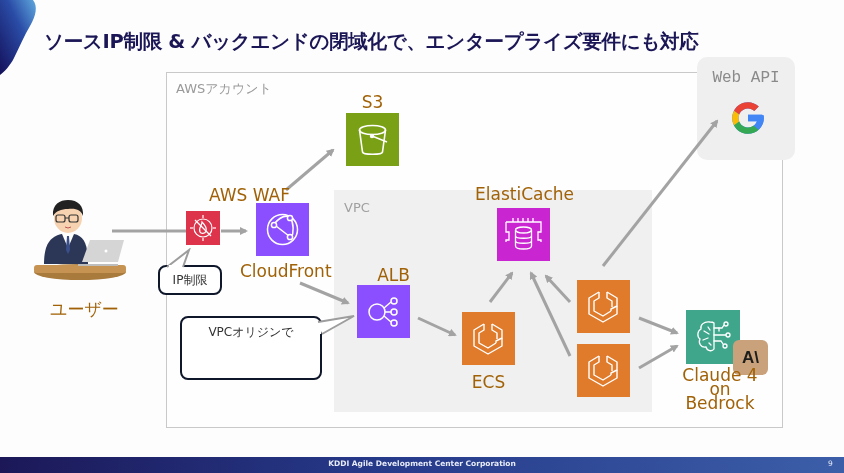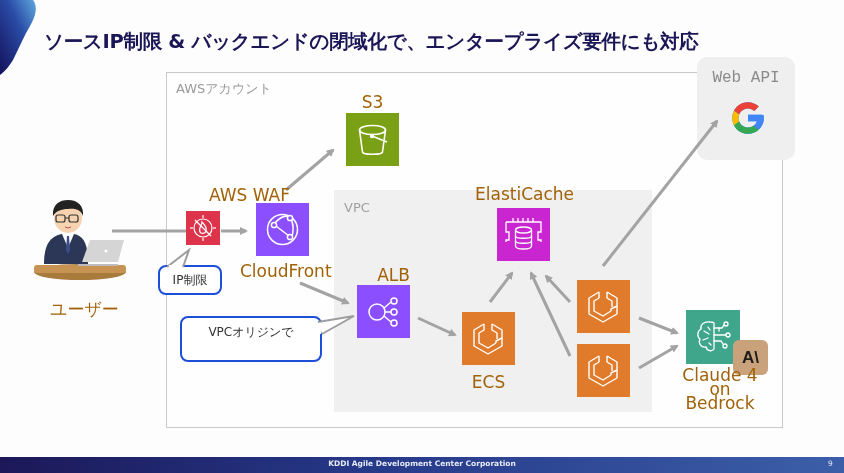--- a/index.html
+++ b/index.html
@@ -12,21 +12,21 @@
   .aws-box { left:166px; top:72px; width:617px; height:356px; border:1.5px solid #c9c9c9;
              background:#fefefe; box-sizing:border-box; }
   .aws-label { left:176px; top:80px; font-size:13px; color:#9a9a9a; }
   .vpc-box { left:334px; top:190px; width:318px; height:222px; background:#f0f0f0; }
   .vpc-label { left:344px; top:200px; font-size:13px; color:#a0a0a0; }
   .webapi-box { left:697px; top:57px; width:98px; height:103px; background:#efefef;
                 border-radius:10px; }
   .webapi-label { left:697px; top:69px; width:98px; text-align:center; font-size:16px; color:#8a8a8a;font-family:Liberation Mono, monospace; }
   .icon { display:block; }
   .lbl { font-size:17px; color:#a16207; white-space:nowrap; text-align:center; }
-  .bubble { background:#fff; border:2px solid #1d4ed8; border-radius:8px; box-sizing:border-box;
+  .bubble { background:#fff; border:2px solid #0f172a; border-radius:8px; box-sizing:border-box;
             font-size:12px; color:#333; text-align:center; line-height:15px; }
   .footer { left:0; top:457px; width:844px; height:16px;
             background:linear-gradient(90deg,#1c1858 0%,#263a8a 45%,#3c5ea8 100%); }
   .footer-text { left:0; top:459px; width:844px; text-align:center; font-size:7.5px; color:#e8ecf8;font-weight:bold; }
   .page-num { left:828px; top:459px; font-size:7.5px; color:#e8ecf8; }
   svg.overlay { position:absolute; left:0; top:0; }
 </style>
 </head>
 <body>
 
@@ -136,21 +136,21 @@
 <div class="abs lbl" style="left:240px;top:261px;width:86px;">CloudFront</div>
 
 <div class="abs bubble" style="left:158px;top:265px;width:64px;height:30px;line-height:26px;">
   <span>IP制限</span>
 </div>
 <svg class="abs" style="left:165px;top:248px;" width="30" height="20" viewBox="0 0 30 20">
   <path d="M2,19 L24,2 L18,19" fill="#fff" stroke="#9d9d9d" stroke-width="2"></path>
   <rect x="4" y="17" width="13" height="4" fill="#fff"></rect>
 </svg>
 
-<div class="abs bubble" style="left:180px;top:316px;width:142px;height:46px;padding-top:7px;">
+<div class="abs bubble" style="left:180px;top:316px;width:142px;height:64px;padding-top:7px;">
   <div>VPCオリジンで</div>
 </div>
 <svg class="abs" style="left:300px;top:314px;" width="56" height="24" viewBox="0 0 56 24">
   <path d="M18,8 L54,2 L22,20" fill="#fff" stroke="#9d9d9d" stroke-width="2"></path>
   <rect x="17" y="9" width="4" height="11" fill="#fff"></rect>
 </svg>
 
 <div class="abs lbl" style="left:357px;top:265px;width:53px;text-align:right;">ALB</div>
 <svg class="abs icon" style="left:357px;top:285px;" width="53" height="53" viewBox="0 0 53 53">
   <rect width="53" height="53" fill="#8c4fff"></rect>

